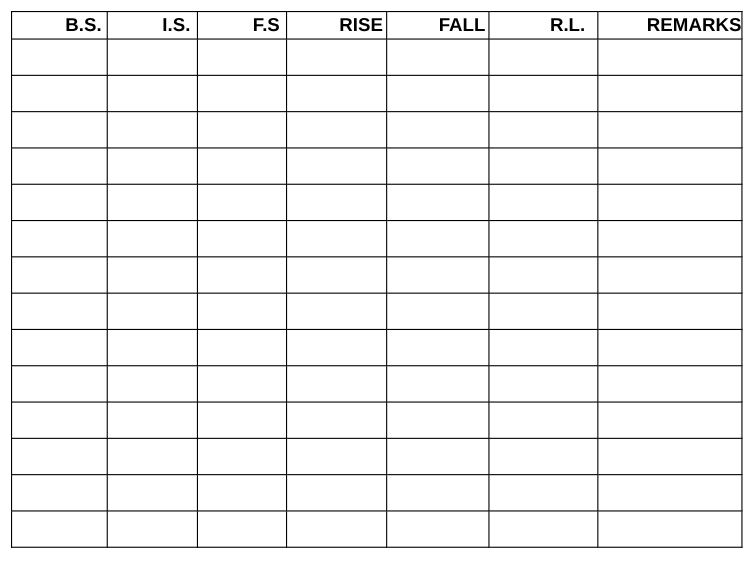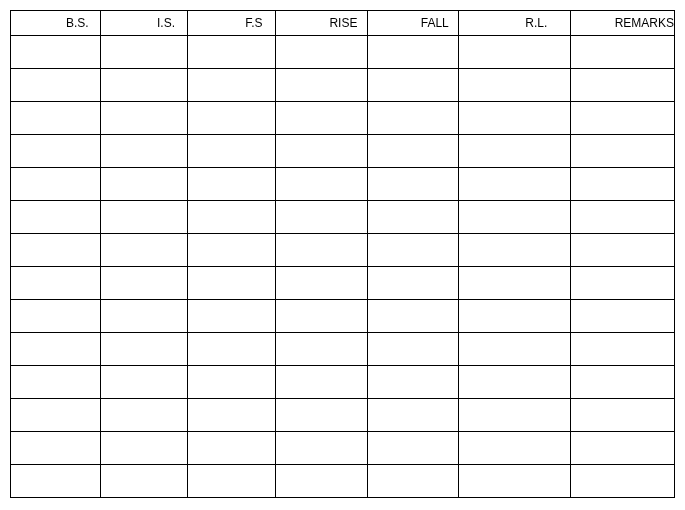--- a/index.html
+++ b/index.html
@@ -13,22 +13,22 @@
       width: 665px;
     }
     th, td {
       border: 1.5px solid #000;
       height: 32px;
       padding: 0;
       text-align: center;
       vertical-align: middle;
     }
     th {
-      font-weight: normal;
-      font-size: 12px;
+      font-weight: bold;
+      font-size: 17px;
       height: 24px;
       padding-left: 44px;
     }
     .col-bs { width: 56px; }
     .col-is { width: 56px; }
     .col-fs { width: 56px; }
     .col-rise { width: 56px; }
     .col-fall { width: 56px; }
     .col-rl { width: 90px; }
     .col-remarks { width: auto; }

